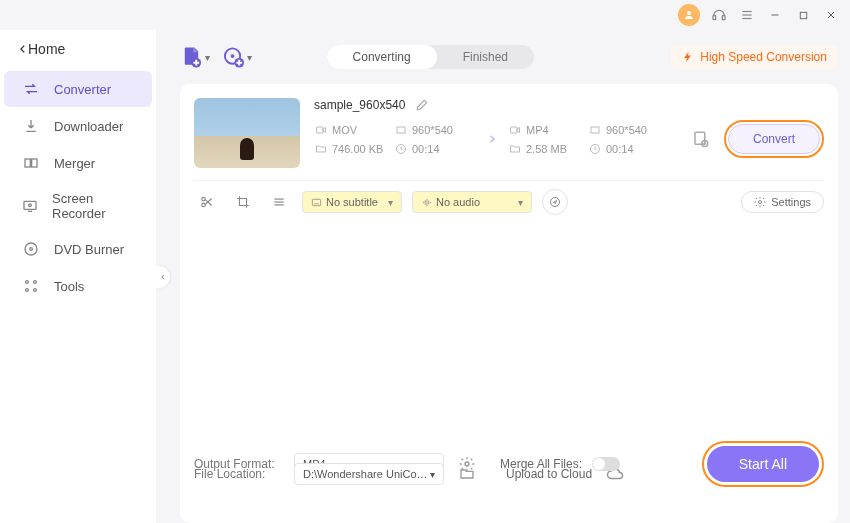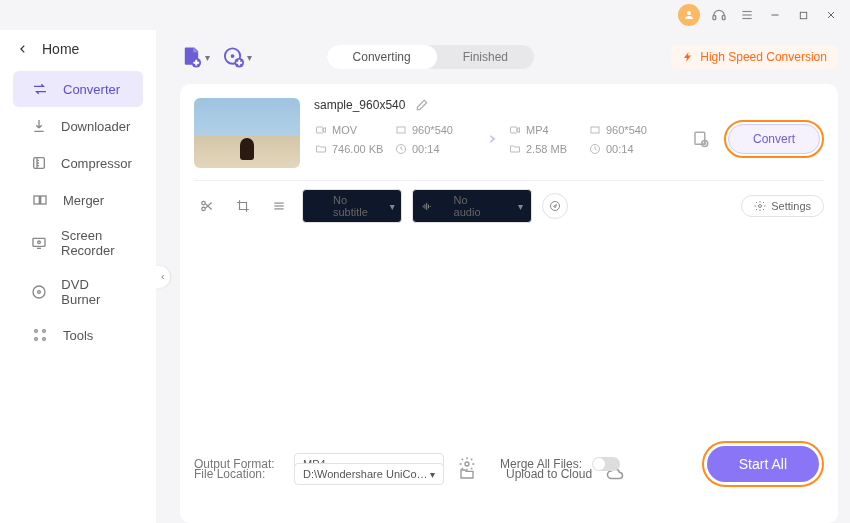--- a/index.html
+++ b/index.html
@@ -3,22 +3,22 @@
 <meta charset="utf-8">
 <style>
 *{box-sizing:border-box;margin:0;padding:0;font-family:-apple-system,BlinkMacSystemFont,"Segoe UI",Arial,sans-serif}
 body{width:850px;height:523px;background:#f5f5f7;overflow:hidden;font-size:13px;color:#333}
 .window{width:100%;height:100%;display:flex;flex-direction:column}
 .titlebar{height:30px;display:flex;align-items:center;justify-content:flex-end;padding:0 10px;gap:10px}
 .tb-icon{width:18px;height:18px;display:flex;align-items:center;justify-content:center;color:#666;cursor:pointer}
 .avatar{width:22px;height:22px;border-radius:50%;background:#fdb863;display:flex;align-items:center;justify-content:center;color:#fff}
 .body{flex:1;display:flex;position:relative}
 .sidebar{width:156px;background:#fff;height:100%;padding-top:3px}
-.home-row{display:flex;align-items:center;gap:14px;padding:8px 18px;color:#333;font-size:14px;cursor:pointer;margin-bottom:6px}
-.nav-item{display:flex;align-items:center;gap:14px;padding:9px 18px;color:#555;cursor:pointer;border-radius:6px;margin:1px 13px;font-size:13px}
+.home-row{display:flex;align-items:center;padding:8px 18px;color:#333;font-size:14px;cursor:pointer;margin-bottom:6px}
+.nav-item{display:flex;align-items:center;gap:14px;padding:9px 18px;color:#555;cursor:pointer;border-radius:6px;margin:1px 4px;font-size:13px}
 .nav-item.active{background:#ede9fc;color:#5b4fcf}
 .nav-item .ic{width:18px;height:18px;display:flex;align-items:center;justify-content:center;color:#888}
 .nav-item.active .ic{color:#5b4fcf}
 .collapse-handle{position:absolute;left:156px;top:50%;transform:translateY(-50%);width:14px;height:22px;background:#fff;border-radius:0 11px 11px 0;display:flex;align-items:center;justify-content:center;color:#888;cursor:pointer;box-shadow:1px 0 2px rgba(0,0,0,.08);z-index:5}
 .main{flex:1;display:flex;flex-direction:column;padding:0 12px 0 24px}
 .toolbar{display:flex;align-items:center;height:54px;gap:12px}
 .tool-btn{width:30px;height:30px;position:relative;display:flex;align-items:center;justify-content:center;cursor:pointer}
 .drop-arrow{font-size:10px;color:#777;margin-left:2px}
 .tabs{display:flex;background:#e8e8eb;border-radius:14px;overflow:hidden;margin:0 auto}
 .tab{padding:5px 26px;font-size:12px;color:#777;cursor:pointer}
@@ -35,21 +35,21 @@
 .meta-block{display:grid;grid-template-columns:76px 76px;grid-template-rows:auto auto;gap:6px 4px}
 .meta{display:flex;align-items:center;gap:5px;font-size:11px;color:#999}
 .meta .mic{width:13px;height:13px;color:#bbb;display:flex;align-items:center;justify-content:center}
 .arrow-convert{width:30px;display:flex;align-items:center;justify-content:center;color:#c8bef5}
 .item-actions{display:flex;align-items:center;gap:10px;margin-left:auto}
 .action-icon{width:26px;height:26px;display:flex;align-items:center;justify-content:center;color:#999;cursor:pointer}
 .convert-btn{padding:7px 24px;background:#f5f2fd;border:1px solid #d4cbf5;border-radius:16px;color:#6b5ed4;font-size:12px;cursor:pointer}
 .convert-wrap{border:2px solid #ff8c1a;border-radius:20px;padding:2px}
 .item-controls{display:flex;align-items:center;gap:10px;margin-top:8px}
 .ctrl-icon{width:26px;height:22px;display:flex;align-items:center;justify-content:center;color:#888;cursor:pointer}
-.dropdown{display:flex;align-items:center;gap:22px;border:1px solid #e2e2e6;border-radius:4px;padding:4px 8px;font-size:11px;color:#666;cursor:pointer;background:#0f172a}
+.dropdown{display:flex;align-items:center;gap:4px;border:1px solid #e2e2e6;border-radius:4px;padding:4px 8px;font-size:11px;color:#666;cursor:pointer;background:#fef9c3}
 .dropdown .dd-arrow{margin-left:auto;font-size:10px;color:#888}
 .round-icon{width:26px;height:26px;border:1px solid #e2e2e6;border-radius:50%;display:flex;align-items:center;justify-content:center;color:#888;cursor:pointer}
 .settings-btn{display:flex;align-items:flex-end;gap:5px;border:1px solid #e2e2e6;border-radius:14px;padding:4px 12px;font-size:11px;color:#666;cursor:pointer;margin-left:auto}
 .footer{padding:10px 0 14px;border-top:1px solid transparent}
 .footer-row{display:flex;align-items:center;gap:10px;font-size:12px;color:#666;margin-bottom:8px}
 .footer-label{width:90px;font-size:12px;color:#777}
 .footer-drop{display:flex;align-items:center;border:1px solid #e2e2e6;border-radius:4px;padding:4px 8px;width:150px;font-size:11px;color:#555;cursor:pointer;background:#fff}
 .footer-drop .dd-arrow{margin-left:auto;font-size:10px}
 .toggle{width:28px;height:14px;background:#ddd;border-radius:7px;position:relative;cursor:pointer}
 .toggle::after{content:"";position:absolute;width:12px;height:12px;background:#fff;border-radius:50%;top:1px;left:1px}
@@ -120,29 +120,20 @@
         <span class="ic">
             <svg width="16" height="16" viewBox="0 0 24 24" fill="none" stroke="currentColor" stroke-width="2">
               <path d="M12 3v12m0 0l-4-4m4 4l4-4M5 20h14"></path>
             </svg>
           </span>
         <span>Downloader</span>
       </div>
       <div class="nav-item">
         <span class="ic">
             <svg width="16" height="16" viewBox="0 0 24 24" fill="none" stroke="currentColor" stroke-width="2">
-              <rect x="4" y="4" width="16" height="16" rx="2"></rect>
-              <path d="M9 4v16M9 8h3M9 12h3M9 16h3"></path>
-            </svg>
-          </span>
-        <span>Compressor</span>
-      </div>
-      <div class="nav-item">
-        <span class="ic">
-            <svg width="16" height="16" viewBox="0 0 24 24" fill="none" stroke="currentColor" stroke-width="2">
               <rect x="3" y="6" width="8" height="12"></rect>
               <rect x="13" y="6" width="8" height="12"></rect>
             </svg>
           </span>
         <span>Merger</span>
       </div>
       <div class="nav-item">
         <span class="ic">
             <svg width="16" height="16" viewBox="0 0 24 24" fill="none" stroke="currentColor" stroke-width="2">
               <rect x="3" y="5" width="18" height="12" rx="1"></rect>

